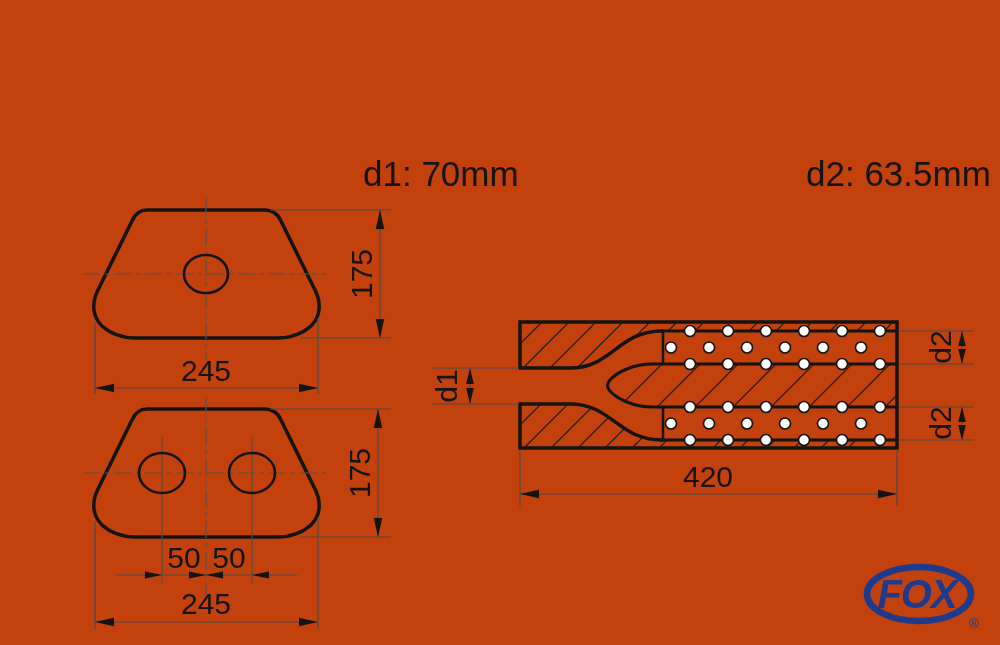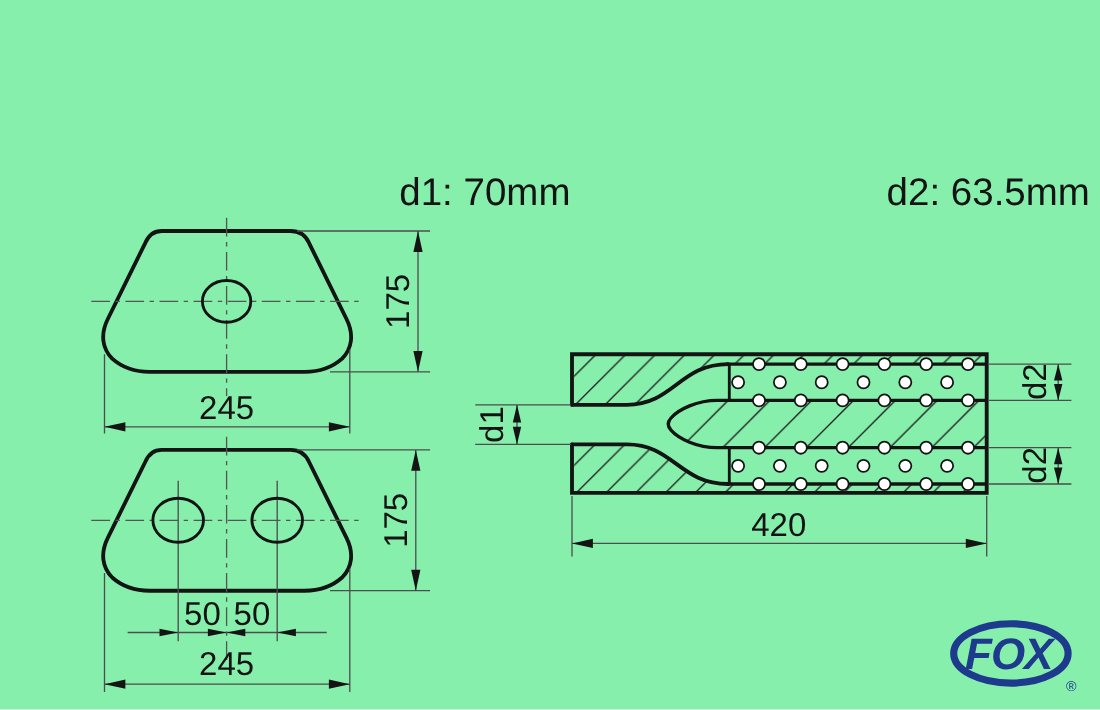--- a/index.html
+++ b/index.html
@@ -1,16 +1,16 @@
 <!DOCTYPE html>
 <html><head>
 <meta charset="utf-8">
 <style>
   html,body{margin:0;padding:0;background:#fff;}
-  .canvas-wrap{width:1000px;height:645px;background:#86efac;position:relative;overflow:hidden;}
+  .canvas-wrap{width:1000px;height:645px;background:#c2410c;position:relative;overflow:hidden;}
   svg{display:block;}
   text{font-family:"Liberation Sans", sans-serif; fill:#141414;}
   .dim-text{font-size:30px;}
   .spec-text{font-size:35px;}
   .thin{stroke:#4d4d4d;stroke-width:1.2;fill:none;}
   .centerline{stroke:#555;stroke-width:1.2;fill:none;stroke-dasharray:17 5 4 5;}
   .thick{stroke:#141414;stroke-width:3.5;fill:none;stroke-linecap:round;}
   .wall{stroke:#141414;stroke-width:3;fill:none;}
   .arrow{fill:#141414;stroke:none;}
   .hole{stroke:#141414;stroke-width:2.6;fill:none;}

